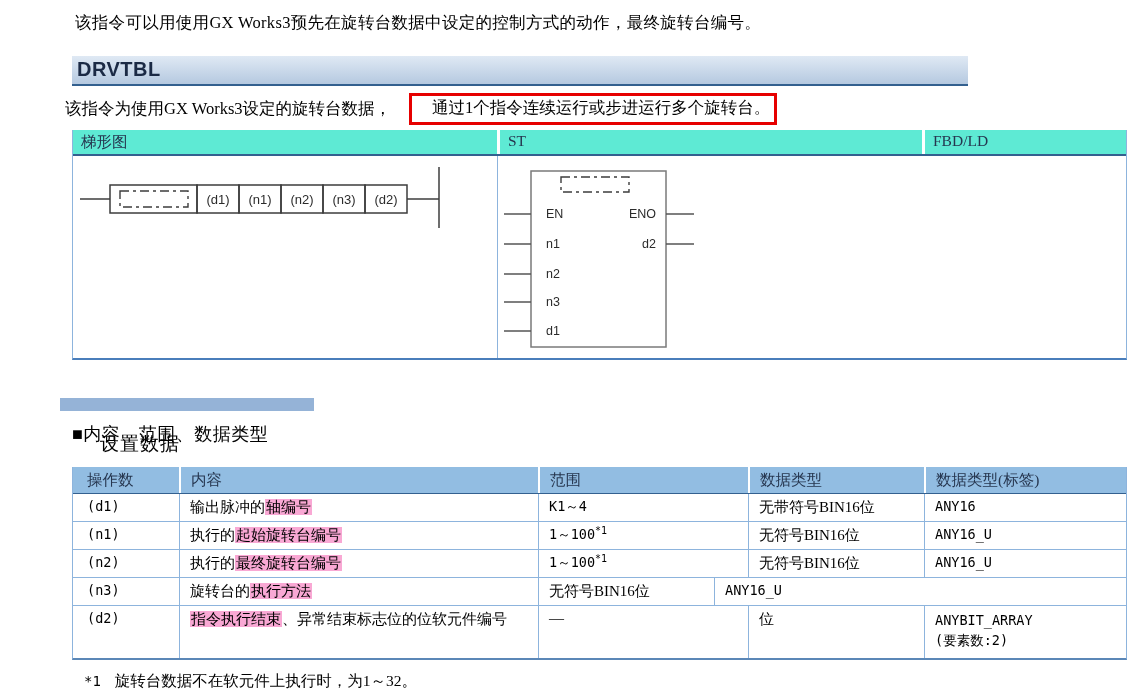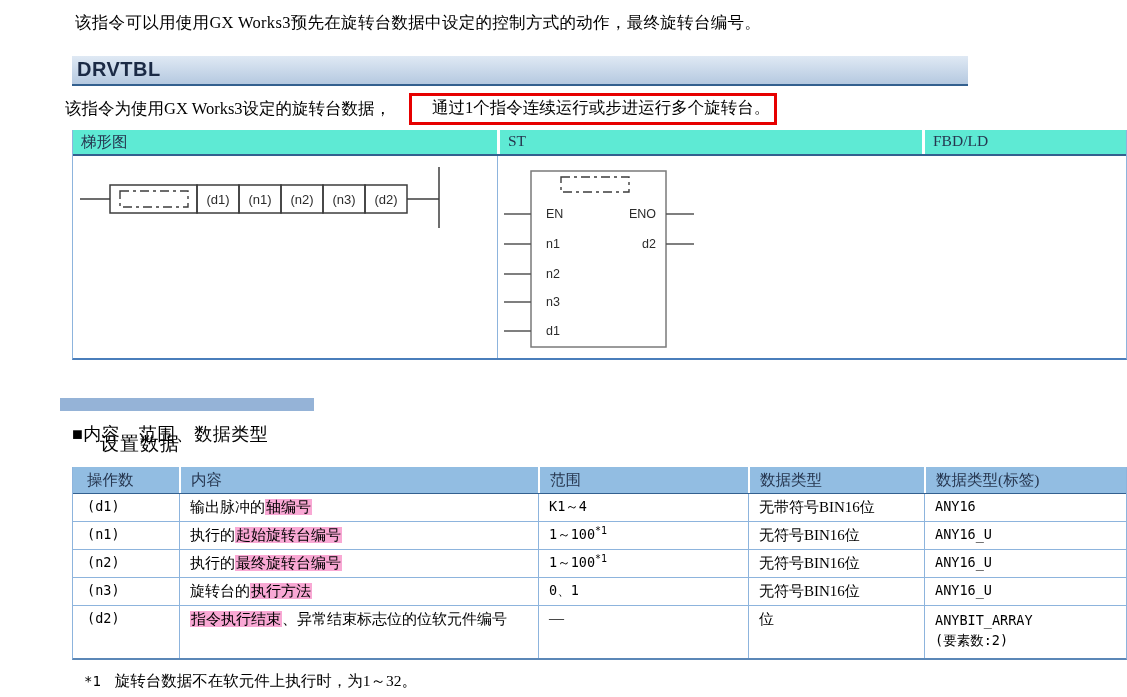--- a/index.html
+++ b/index.html
@@ -182,21 +182,20 @@
       <div class="c c-op mono">(n2)</div>
       <div class="c c-content"><span>执行的</span><span class="hl">最终旋转台编号</span><span></span></div>
       <div class="c c-range mono"><span>1～100</span><sup class="fn">*1</sup></div>
       <div class="c c-dtype">无符号BIN16位</div>
       <div class="c c-label mono">ANY16_U</div>
     </div>
 
     <div class="op-row op-data">
       <div class="c c-op mono">(n3)</div>
       <div class="c c-content"><span>旋转台的</span><span class="hl">执行方法</span><span></span></div>
-      <div class="c c-range mono"><span>0、1</span><sup class="fn"></sup></div>
       <div class="c c-dtype">无符号BIN16位</div>
       <div class="c c-label mono">ANY16_U</div>
     </div>
 
     <div class="op-row op-data tall">
       <div class="c c-op mono">(d2)</div>
       <div class="c c-content"><span></span><span class="hl">指令执行结束</span><span>、异常结束标志位的位软元件编号</span></div>
       <div class="c c-range"><span>—</span><sup class="fn"></sup></div>
       <div class="c c-dtype">位</div>
       <div class="c c-label mono">

